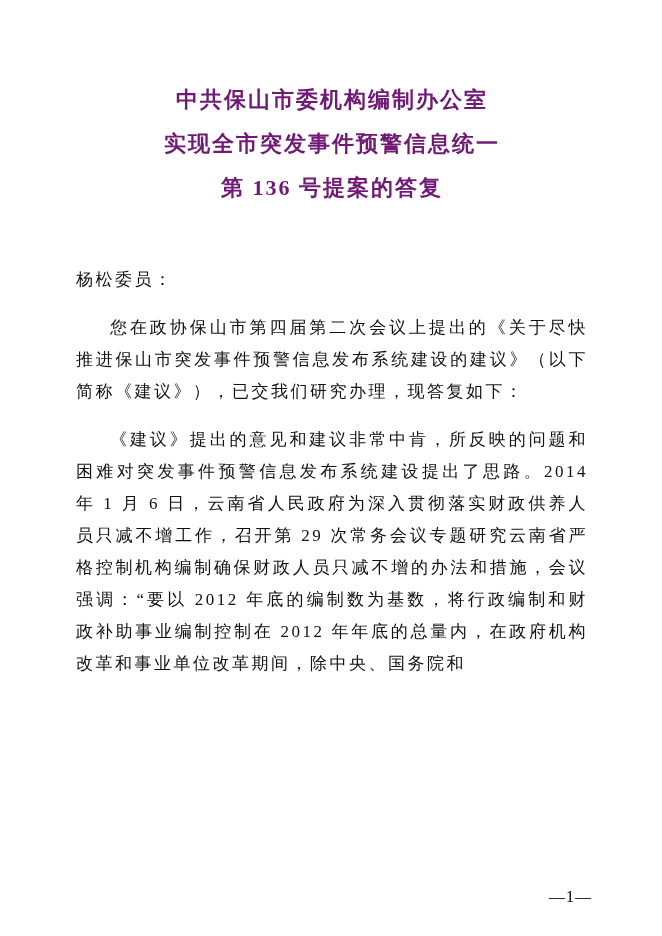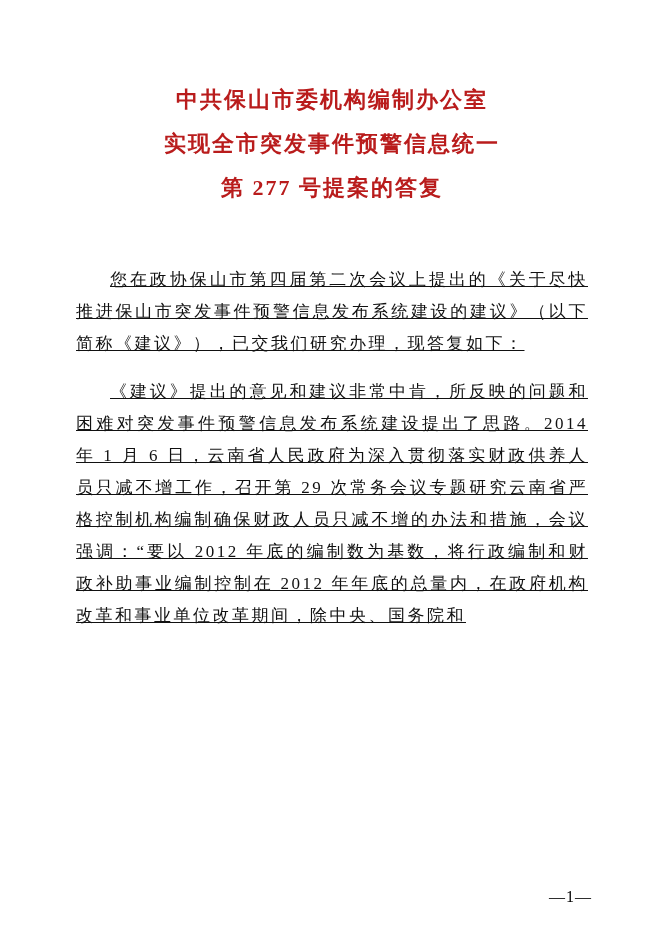--- a/index.html
+++ b/index.html
@@ -18,58 +18,58 @@
     overflow: hidden;
     font-family: "Liberation Serif", "DejaVu Serif", serif;
     color: #111111;
   }
   .doc-title {
     text-align: center;
     font-size: 22px;
     font-weight: bold;
     letter-spacing: 2px;
     line-height: 44px;
-    color: #b91c1c;
+    color: #701a75;
     margin-bottom: 54px;
   }
   .doc-body {
     font-size: 17px;
     line-height: 32px;
     letter-spacing: 2.5px;
     text-align: justify;
     text-align-last: left;
   }
   .salutation {
     margin: 0 0 8px 0;
   }
   .para {
     margin: 16px 0 10px 0;
     text-indent: 2em;
-    text-decoration: underline;
   }
   .page-number {
     position: absolute;
     right: 70px;
     bottom: 30px;
     font-size: 16px;
     letter-spacing: 1px;
     color: #000000;
   }
 </style>
 </head>
 <body>
 
 <div class="page">
 
   <div class="doc-title">
     <div>中共保山市委机构编制办公室</div>
     <div>实现全市突发事件预警信息统一</div>
-    <div>第 277 号提案的答复</div>
+    <div>第 136 号提案的答复</div>
   </div>
 
   <div class="doc-body">
+    <div class="salutation">杨松委员：</div>
     <p class="para">您在政协保山市第四届第二次会议上提出的《关于尽快推进保山市突发事件预警信息发布系统建设的建议》（以下简称《建议》），已交我们研究办理，现答复如下：</p>
     <p class="para">《建议》提出的意见和建议非常中肯，所反映的问题和困难对突发事件预警信息发布系统建设提出了思路。2014 年 1 月 6 日，云南省人民政府为深入贯彻落实财政供养人员只减不增工作，召开第 29 次常务会议专题研究云南省严格控制机构编制确保财政人员只减不增的办法和措施，会议强调：“要以 2012 年底的编制数为基数，将行政编制和财政补助事业编制控制在 2012 年年底的总量内，在政府机构改革和事业单位改革期间，除中央、国务院和</p>
   </div>
 
   <div class="page-number">—1—</div>
 
 </div>
 
 </body></html>

